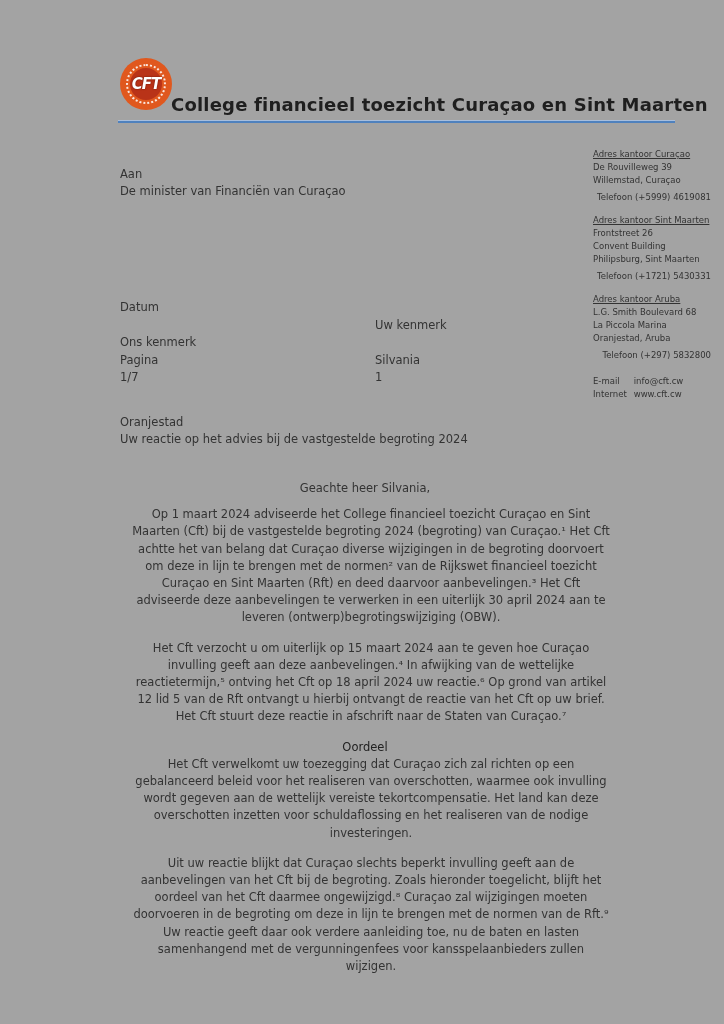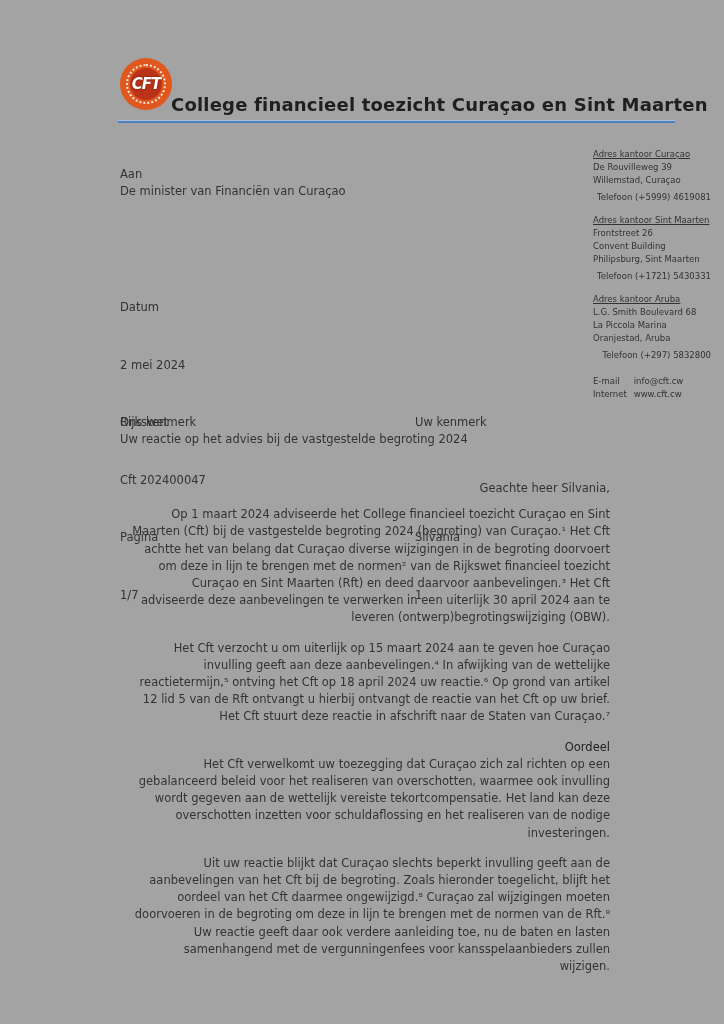--- a/index.html
+++ b/index.html
@@ -62,35 +62,35 @@
   .office { margin-bottom: 10px; }
   .office-heading { text-decoration: underline; }
   .office-phone { margin-top: 4px; text-align: right; }
   .phone-label, .contact-label { display: inline-block; min-width: 38px; }
   .contact { margin-top: 13px; }
 
   
   .meta {
     position: absolute; left: 120px; top: 299px; width: 430px;
     font-size: 11.5px; line-height: 17.5px;
-    display: grid; grid-template-columns: 255px 1fr; gap: 40px;
+    display: grid; grid-template-columns: 255px 1fr;
   }
   .meta .cell { min-height: 17.5px; }
 
   
   .subject {
     position: absolute; left: 120px; top: 414px;
     font-size: 11.5px; line-height: 17px;
   }
 
   
   .letter {
     position: absolute; left: 120px; top: 480px; width: 490px;
     font-size: 11.5px; line-height: 17.2px;
-    text-align: right;
+    text-align: center;
   }
   .salutation { margin: 0 0 9px 0; }
   .letter p { margin: 0 0 13px 12px; }
   .section-heading { font-weight: normal; margin: 0; color: #222222; }
 </style>
 </head>
 <body>
 
 <div class="page">
 
@@ -151,38 +151,36 @@
         <span>www.cft.cw</span>
       </div>
     </div>
 
   </div>
 
   <div class="meta">
     <div class="cell">Datum</div>
     <div class="cell"></div>
 
-    <div class="cell">2 mei 2024</div>
     <div class="cell"></div>
 
+    <div class="cell">Uw kenmerk</div>
     <div class="cell">Ons kenmerk</div>
-    <div class="cell">Uw kenmerk</div>
 
-    <div class="cell">Cft 202400047</div>
     <div class="cell"></div>
 
     <div class="cell">Pagina</div>
     <div class="cell">Silvania</div>
 
     <div class="cell">1/7</div>
     <div class="cell">1</div>
   </div>
 
   <div class="subject">
-    <div>Rijkswet</div>
+    <div>Oranjestad</div>
     <div>Uw reactie op het advies bij de vastgestelde begroting 2024</div>
   </div>
 
   <div class="letter">
     <div class="salutation">Geachte heer Silvania,</div>
     <p>Op 1 maart 2024 adviseerde het College financieel toezicht Curaçao en Sint Maarten (Cft) bij de vastgestelde begroting 2024 (begroting) van Curaçao.¹ Het Cft achtte het van belang dat Curaçao diverse wijzigingen in de begroting doorvoert om deze in lijn te brengen met de normen² van de Rijkswet financieel toezicht Curaçao en Sint Maarten (Rft) en deed daarvoor aanbevelingen.³ Het Cft adviseerde deze aanbevelingen te verwerken in een uiterlijk 30 april 2024 aan te leveren (ontwerp)begrotingswijziging (OBW).</p>
     <p>Het Cft verzocht u om uiterlijk op 15 maart 2024 aan te geven hoe Curaçao invulling geeft aan deze aanbevelingen.⁴ In afwijking van de wettelijke reactietermijn,⁵ ontving het Cft op 18 april 2024 uw reactie.⁶ Op grond van artikel 12 lid 5 van de Rft ontvangt u hierbij ontvangt de reactie van het Cft op uw brief. Het Cft stuurt deze reactie in afschrift naar de Staten van Curaçao.⁷</p>
     <div class="section-heading">Oordeel</div>
     <p>Het Cft verwelkomt uw toezegging dat Curaçao zich zal richten op een gebalanceerd beleid voor het realiseren van overschotten, waarmee ook invulling wordt gegeven aan de wettelijk vereiste tekortcompensatie. Het land kan deze overschotten inzetten voor schuldaflossing en het realiseren van de nodige investeringen.</p>
     <p>Uit uw reactie blijkt dat Curaçao slechts beperkt invulling geeft aan de aanbevelingen van het Cft bij de begroting. Zoals hieronder toegelicht, blijft het oordeel van het Cft daarmee ongewijzigd.⁸ Curaçao zal wijzigingen moeten doorvoeren in de begroting om deze in lijn te brengen met de normen van de Rft.⁹ Uw reactie geeft daar ook verdere aanleiding toe, nu de baten en lasten samenhangend met de vergunningenfees voor kansspelaanbieders zullen wijzigen.</p>

